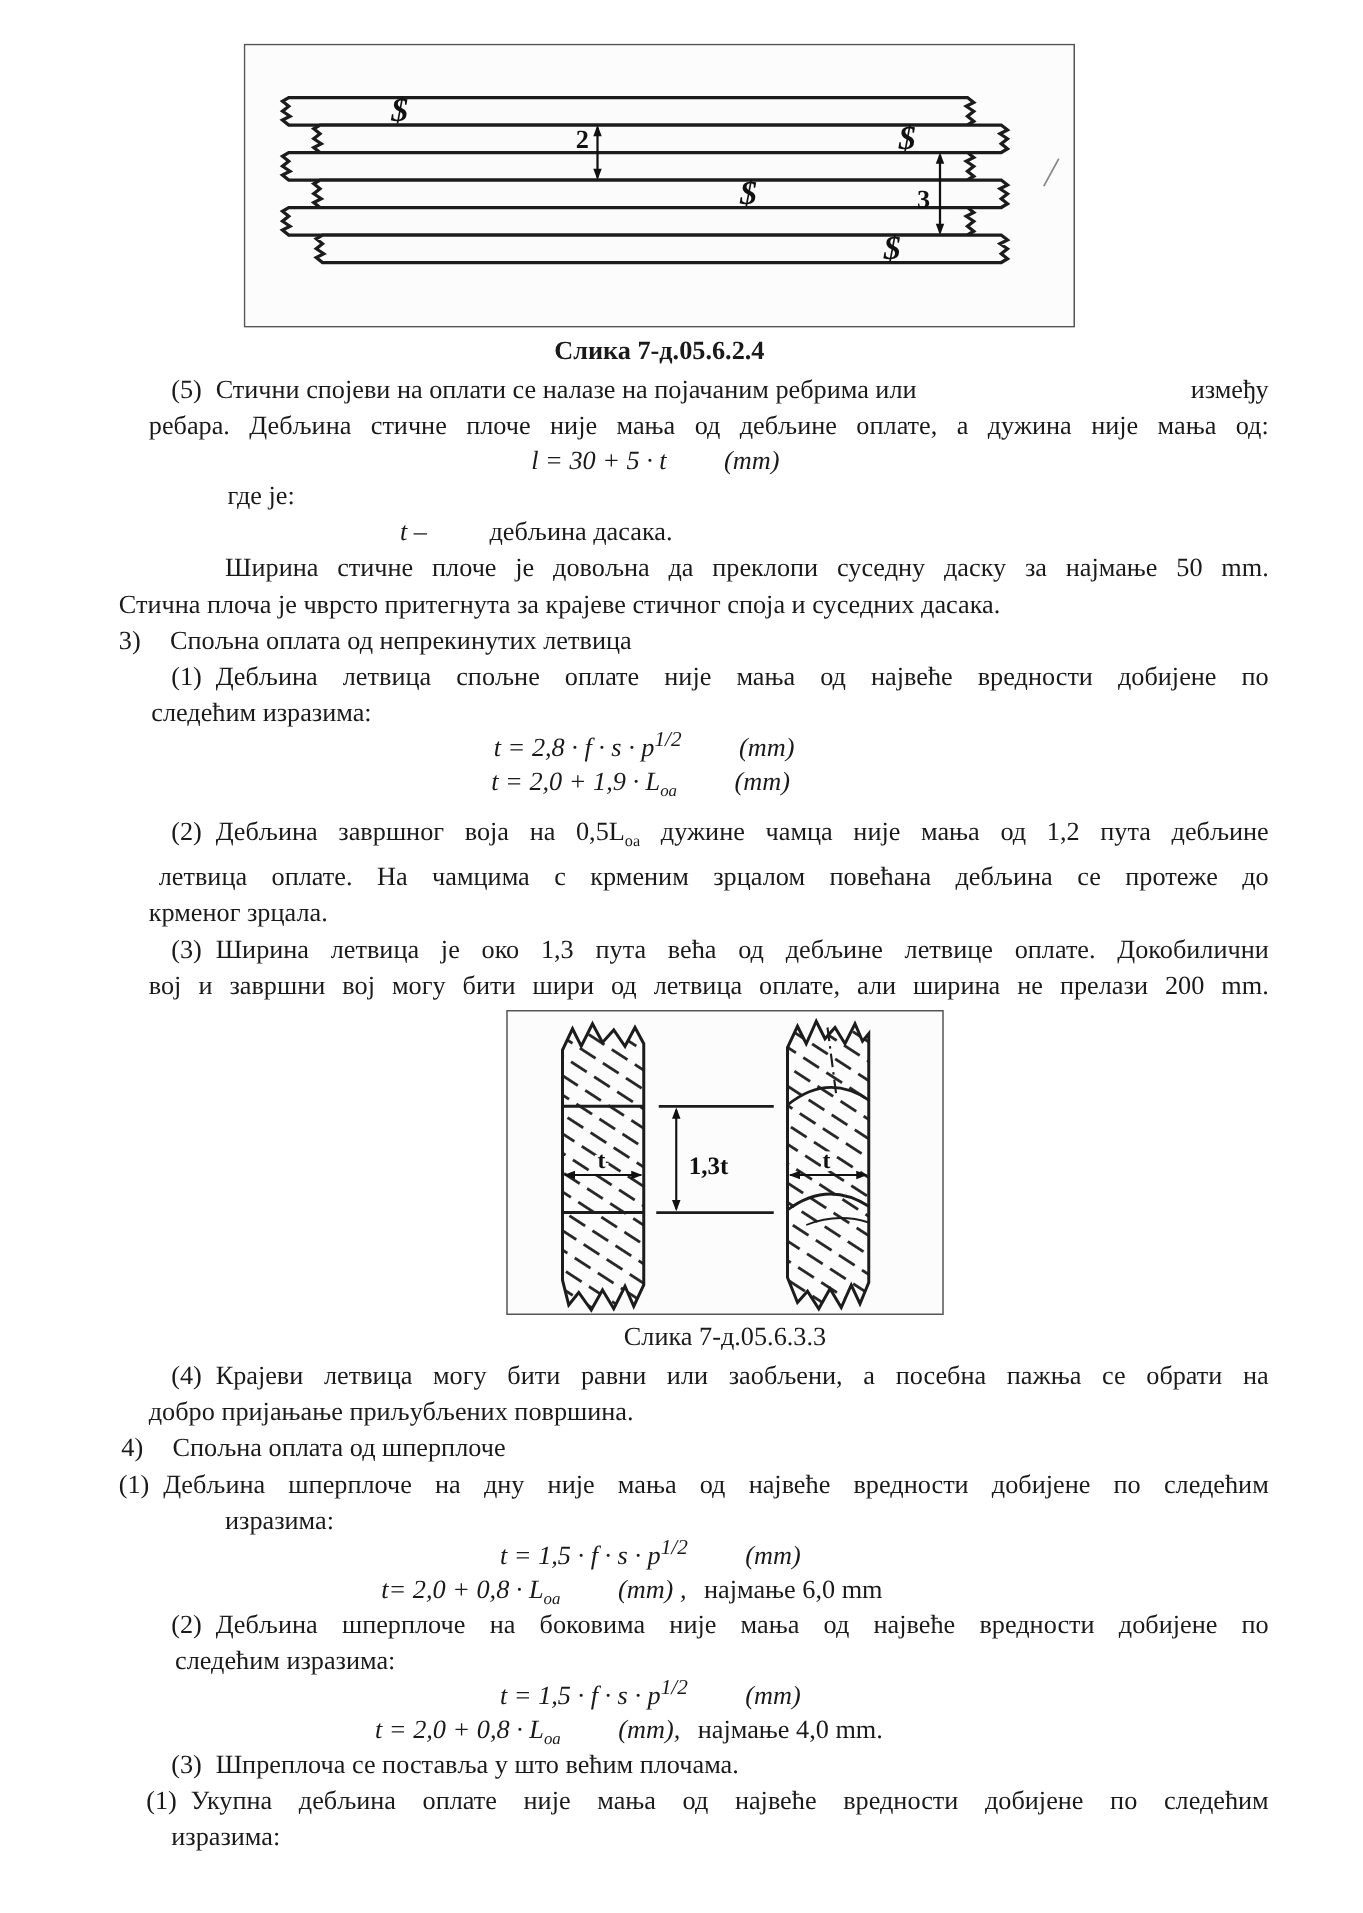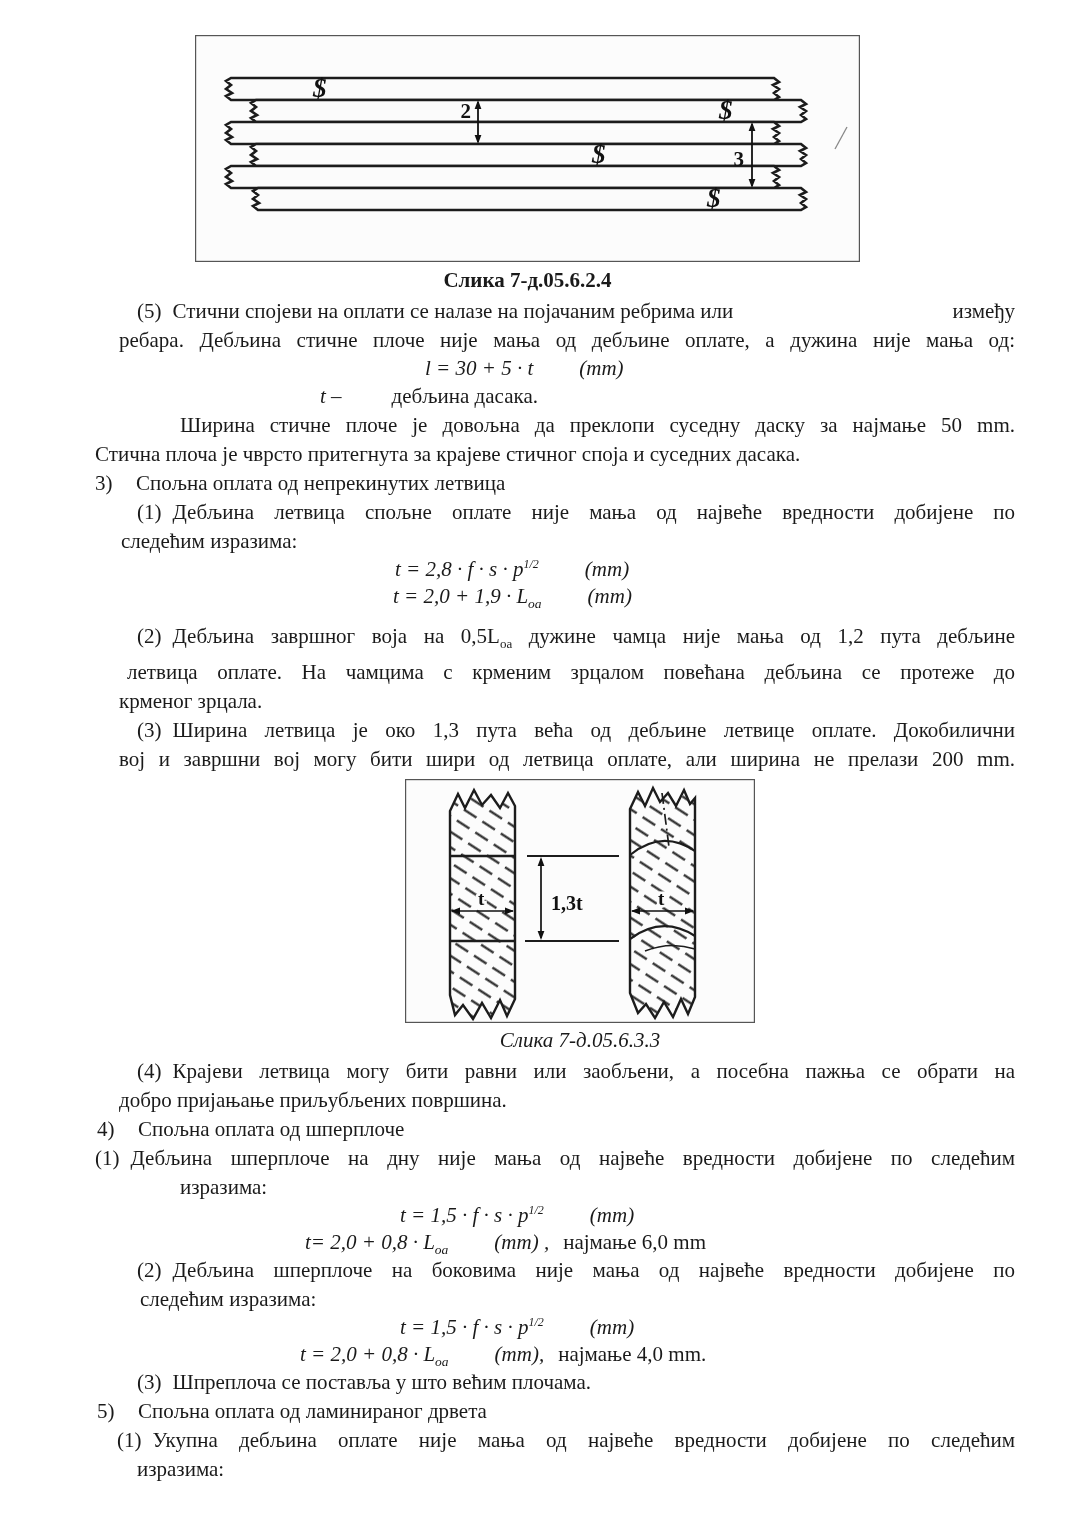--- a/index.html
+++ b/index.html
@@ -14,28 +14,28 @@
     font-family:"Liberation Serif","DejaVu Serif",serif;
     font-size:21px;
     line-height:29px;
   }
   .tl { line-height:29px; min-height:29px; }
   .jl { text-align:justify; text-align-last:justify; }
   .split { display:flex; justify-content:space-between; }
   .mk { margin-right:11px; }
   .num { display:inline-block; width:41px; }
   .fline { font-style:italic; line-height:27px; min-height:27px; }
-  .fline sup { font-size:12px; line-height:0; }
+  .fline sup { font-size:17px; line-height:0; }
   .fline sub { font-size:13.5px; line-height:0; }
   .funit { margin-left:46px; }
   .fsuffix { font-style:normal; margin-left:14px; }
   .figwrap1 { margin-left:100px; width:665px; }
   .figcap1 { margin:4px 0 2px 100px; width:665px; text-align:center;font-weight:bold; }
   .figwrap2 { margin-left:310px; width:350px; margin-top:5px; }
-  .figcap2 { margin:3px 0 2px 310px; width:350px; text-align:center;font-style:italic; }
+  .figcap2 { margin:3px 0 2px 310px; width:350px; text-align:center; }
   .spacer12 { height:12px; }
   svg { display:block; }
 </style>
 </head>
 <body>
 
 <div class="page">
 
   <div class="figwrap1">
     <svg width="665" height="227" viewBox="0 0 665 227">
@@ -74,20 +74,21 @@
   <div class="tl split" style="margin-left:42px">
     <span><span class="mk">(5)</span><span>Стични спојеви на оплати се налазе на појачаним ребрима или</span></span>
     <span>између</span>
   </div>
   <div class="tl jl" style="margin-left:24px">ребара. Дебљина стичне плоче није мања од дебљине оплате, а дужина није мања од:</div>
 
   <div class="fline" style="margin-left:330px">
     <span>l = 30 + 5 · t</span><span class="funit">(mm)</span>
   </div>
 
+  <div class="tl" style="margin-left:87px">где је:</div>
   <div class="tl" style="margin-left:225px">
     <span style="font-style:italic">t –</span><span style="margin-left:50px">дебљина дасака.</span>
   </div>
 
   <div class="tl jl" style="margin-left:85px">Ширина стичне плоче је довољна да преклопи суседну даску за најмање 50 mm.</div>
   <div class="tl">Стична плоча је чврсто притегнута за крајеве стичног споја и суседних дасака.</div>
 
   <div class="tl" style="margin-left:0">
     <span class="num">3)</span><span>Спољна оплата од непрекинутих летвица</span>
   </div>
@@ -196,22 +197,19 @@
     <span>t = 1,5 · f ·  s · p</span><sup>1/2</sup><span class="funit">(mm)</span>
   </div>
   <div class="fline" style="margin-left:205px">
     <span>t =  2,0 + 0,8 · L</span><sub>oa</sub><span class="funit">(mm),</span><span class="fsuffix">најмање 4,0 mm.</span>
   </div>
 
   <div class="tl" style="margin-left:42px">
     <span class="mk">(3)</span><span>Шпреплоча се поставља у што већим плочама.</span>
   </div>
 
-  <div class="tl" style="margin-left:2px">
-    <span class="num">5)</span><span>Спољна оплата од ламинираног дрвета</span>
-  </div>
 
   <div class="tl jl" style="margin-left:22px">
     <span class="mk">(1)</span><span>Укупна дебљина оплате није мања од највеће вредности добијене по следећим</span>
   </div>
   <div class="tl" style="margin-left:42px">изразима:</div>
 
 </div>
 
 </body></html>

